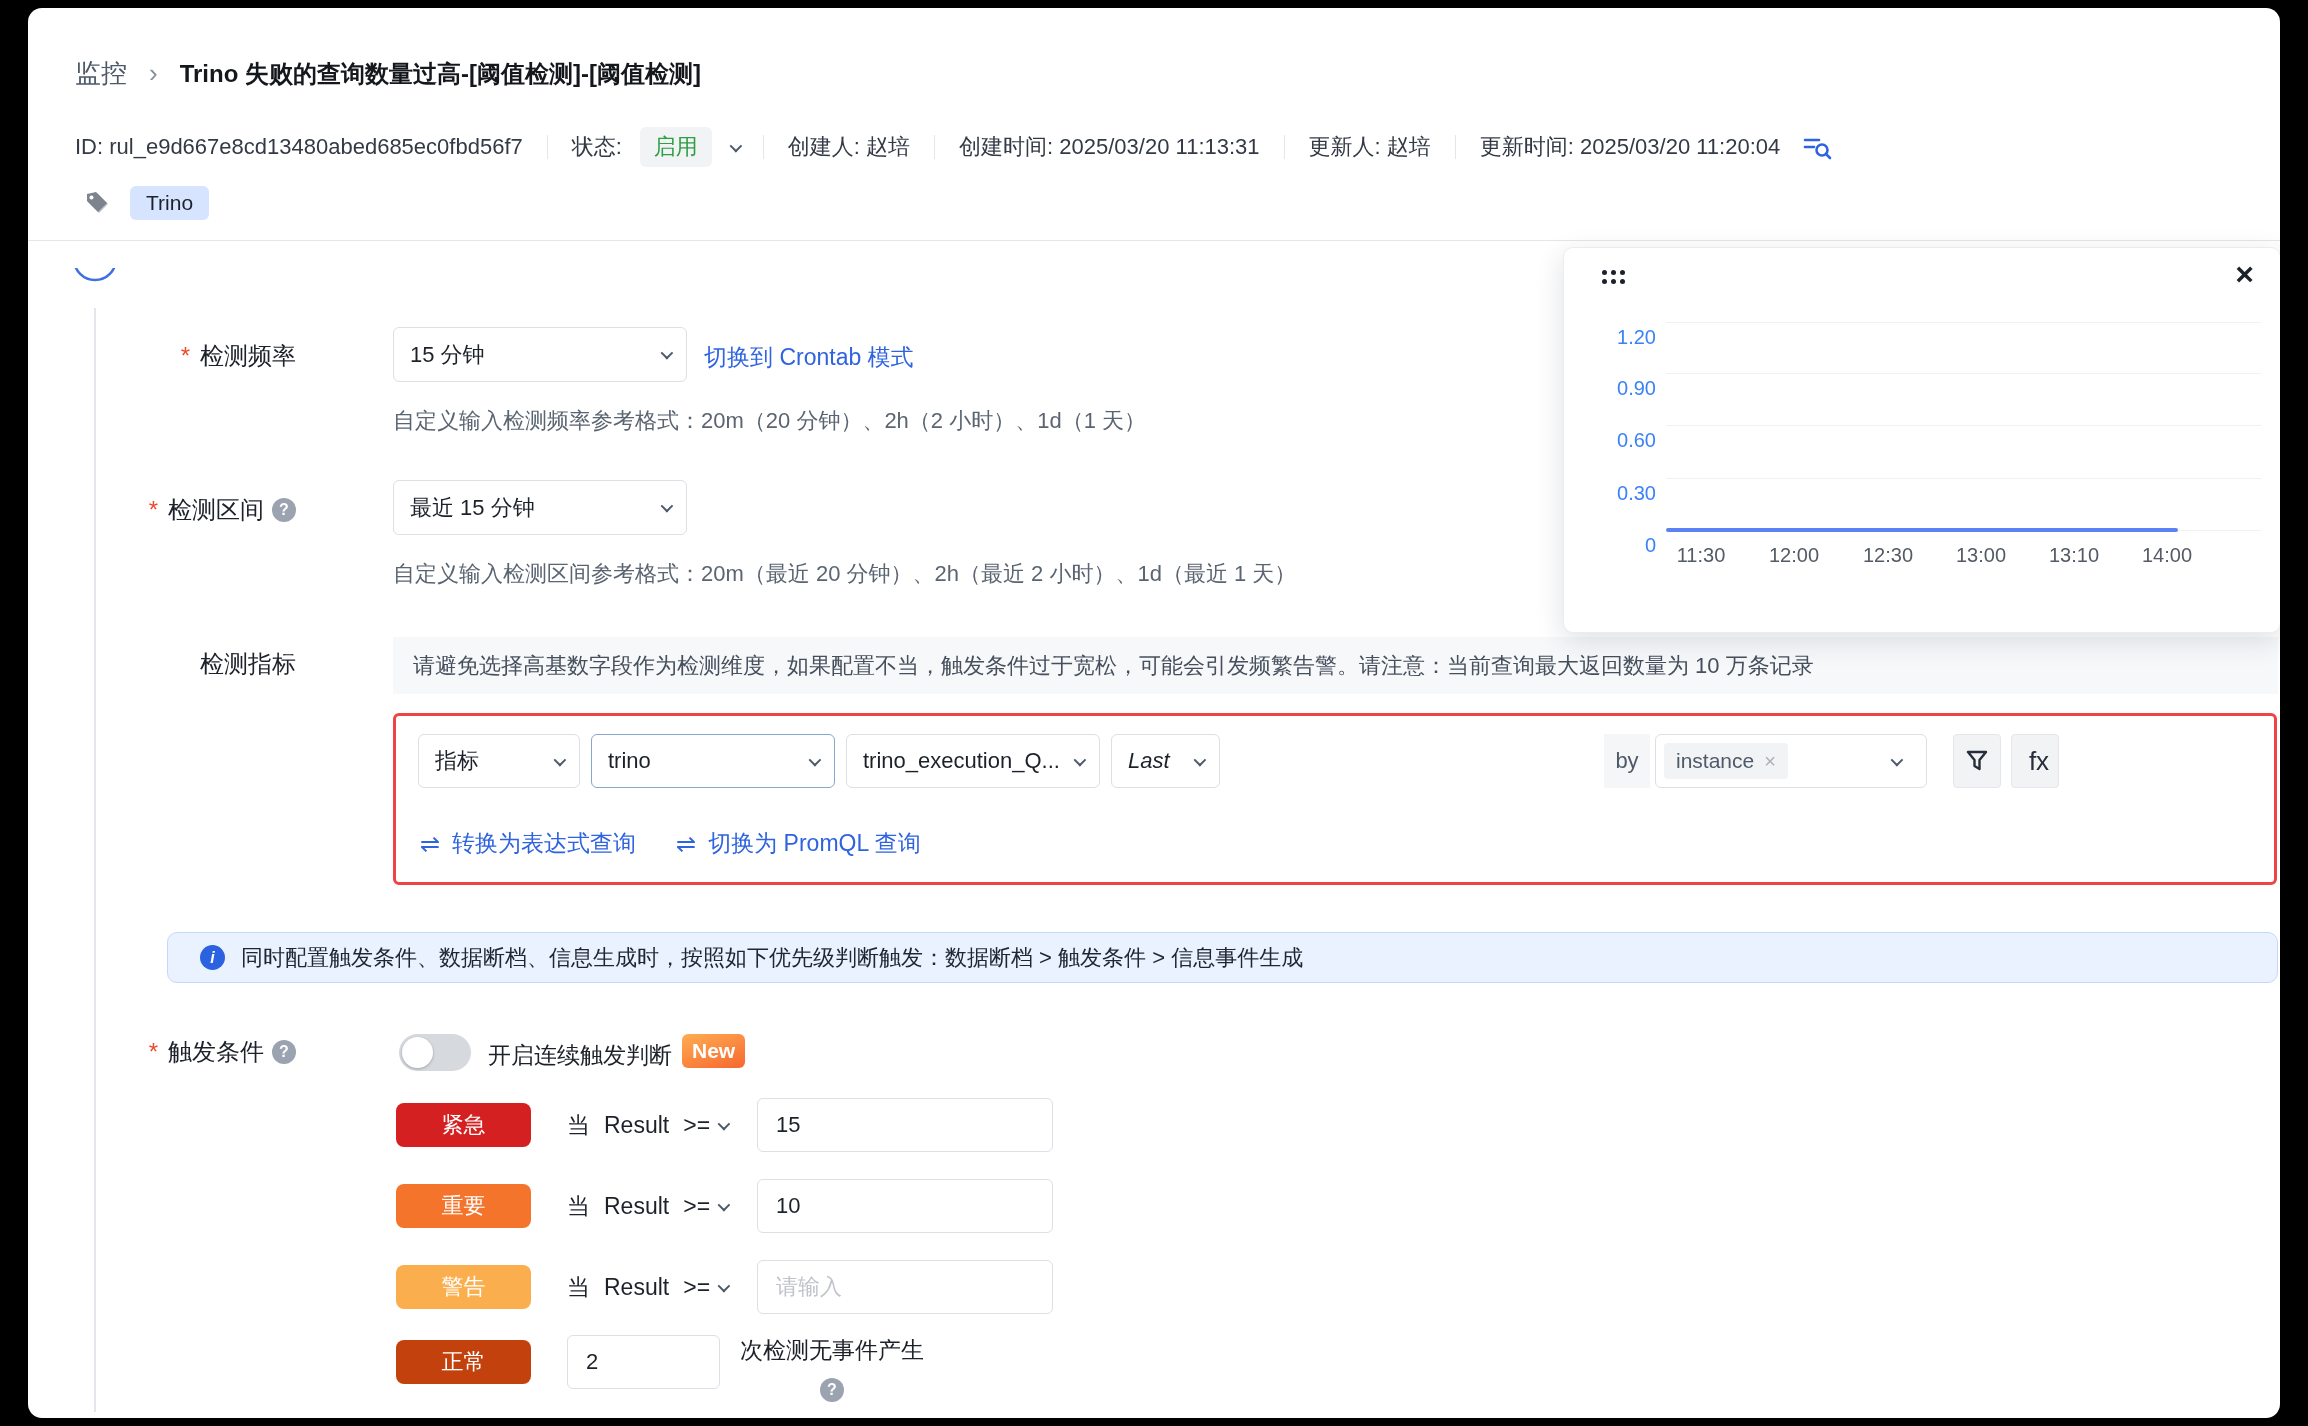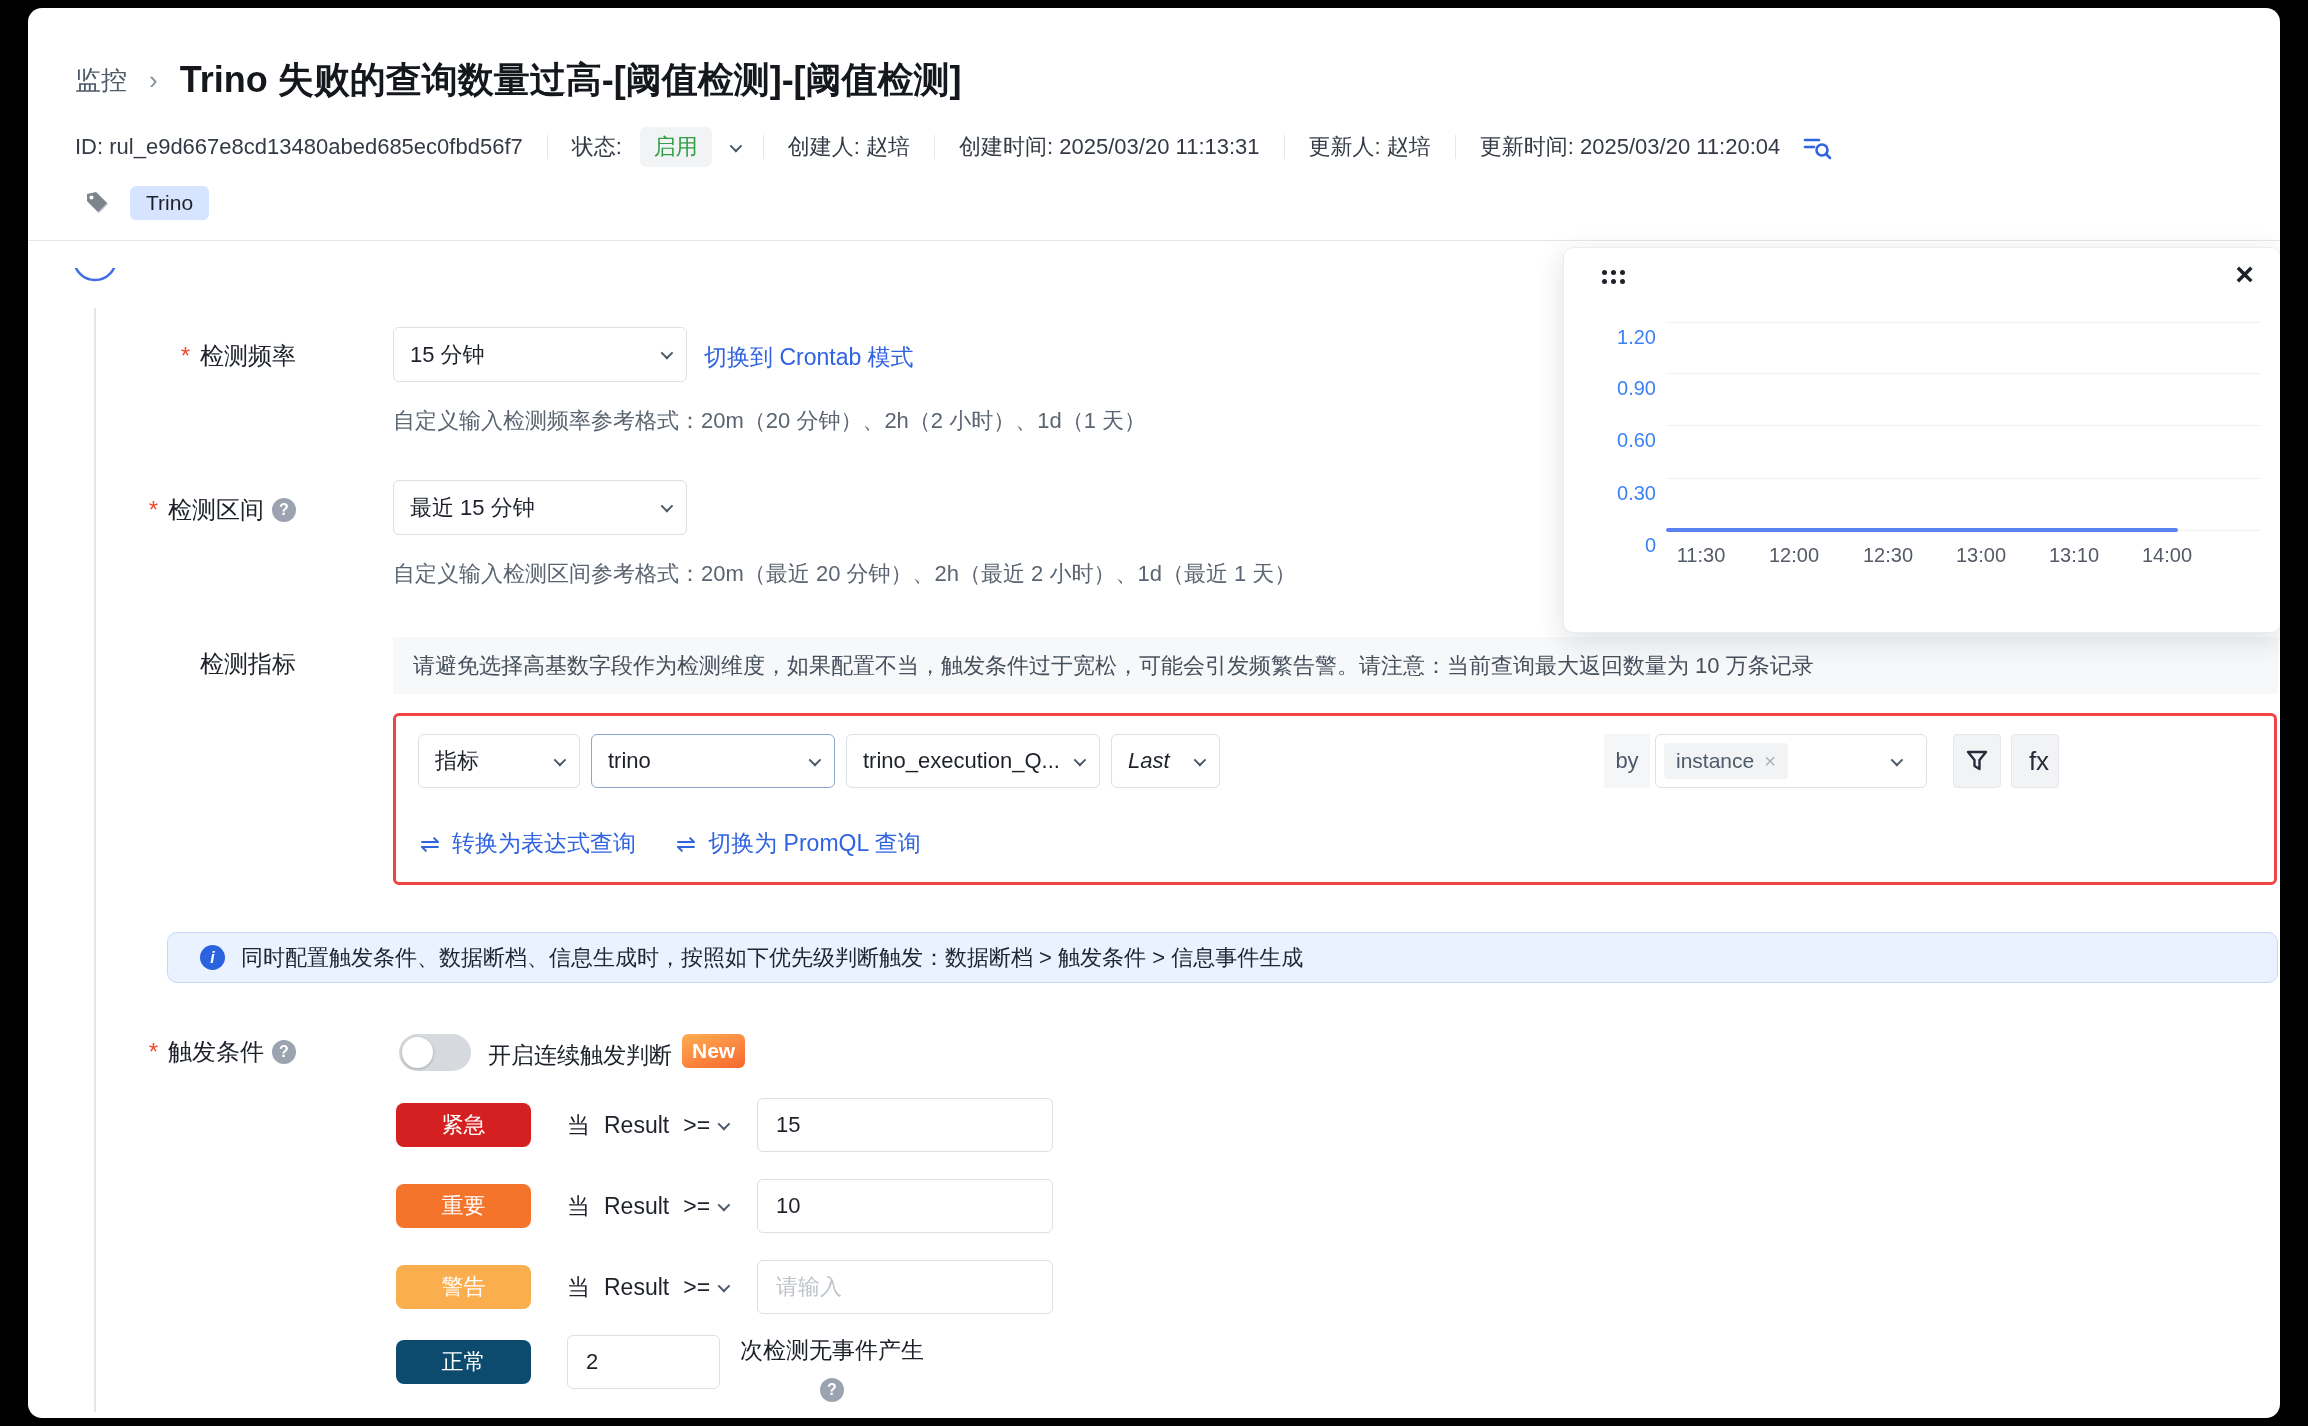--- a/index.html
+++ b/index.html
@@ -4,21 +4,21 @@
 <style>
   * { margin:0; padding:0; box-sizing:border-box; }
   html,body { width:2308px; height:1426px; background:#000; font-family:"Liberation Sans","DejaVu Sans",sans-serif; }
   .window { position:absolute; left:28px; top:8px; width:2252px; height:1410px; background:#fff; border-radius:14px; overflow:hidden; }
   .abs { position:absolute; }
 
   
   .breadcrumb { left:47px; top:48px; display:flex; align-items:center; gap:22px; }
   .crumb-root { font-size:26px; color:#4e5969; cursor:pointer; }
   .crumb-sep { font-size:26px; color:#86909c; }
-  .crumb-title { font-size:36px; font-weight:bold; color:#14171c; }
+  .crumb-title { font-size:24px; font-weight:bold; color:#14171c; }
 
   .meta-row { left:47px; top:118px; display:flex; align-items:center; gap:18px; font-size:22px; color:#333a45; height:42px; }
   .meta-sep { width:1px; height:24px; background:#e5e6eb; margin:0 6px; }
   .status-chip { background:#f2f3f5; border-radius:6px; padding:5px 14px; color:#2f9e44; font-size:22px; }
   .chev { display:inline-block; width:9px; height:9px; border-right:2px solid #4e5969; border-bottom:2px solid #4e5969; transform:rotate(45deg) translateY(-2px); }
   .hist-icon { width:30px; height:30px; margin-left:4px; }
 
   .tag-row { left:56px; top:178px; display:flex; align-items:center; gap:20px; }
   .tag-chip { background:#d6e4ff; border-radius:6px; padding:5px 16px; font-size:21px; color:#1d2129; }
 
@@ -247,21 +247,21 @@
   <div class="cond-group abs" style="top:1257px;">
     <span>当</span>
     <span>Result</span>
     <span class="op">
         <span>&gt;=</span>
         <span class="chev"></span>
       </span>
   </div>
   <input class="cond-input abs" style="top: 1252px;" placeholder="请输入">
 
-  <div class="sev-badge abs" style="top: 1332px; background: #0c4a6e;">正常</div>
+  <div class="sev-badge abs" style="top: 1332px; background: #c2410c;">正常</div>
   <input class="num-input abs" style="top: 1327px;" value="2">
   <div class="recovery-suffix abs" style="top:1327px;flex-direction:column;">
     <span>次检测无事件产生</span>
     <span class="qicon">?</span>
   </div>
 
   <div class="abs chart-panel">
     <div class="drag-handle">
       <i></i>
         <i></i>

